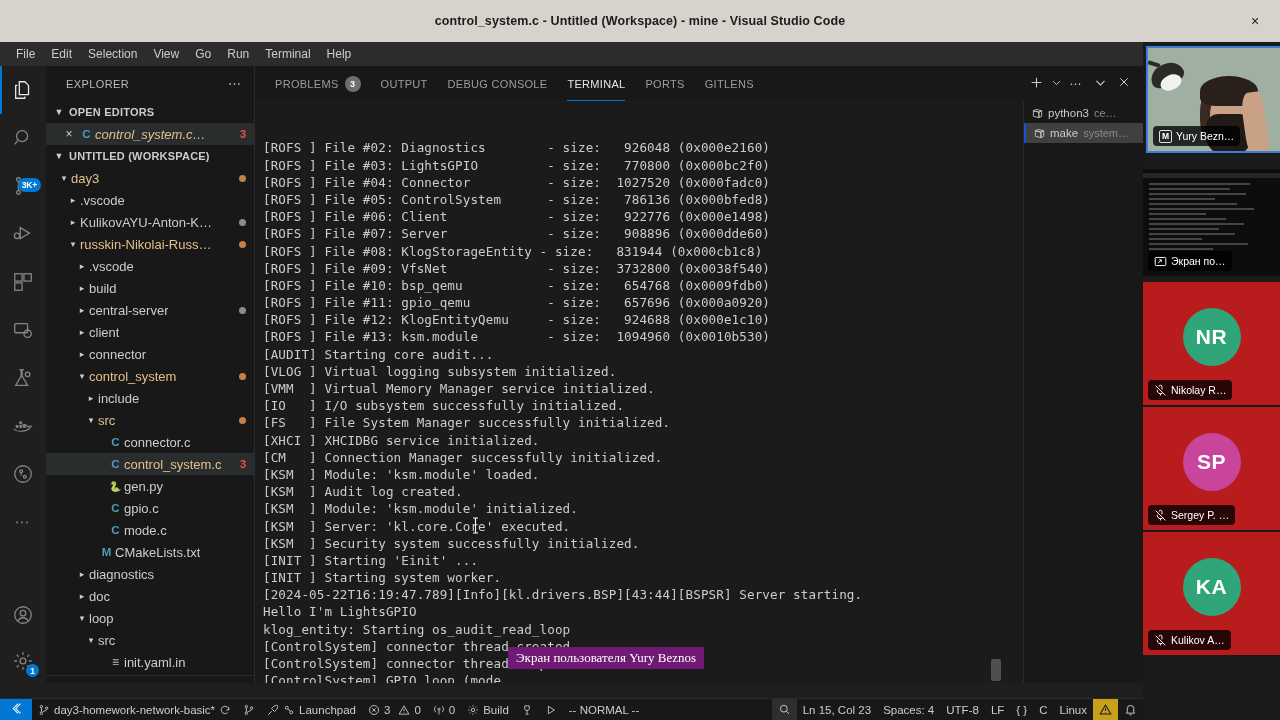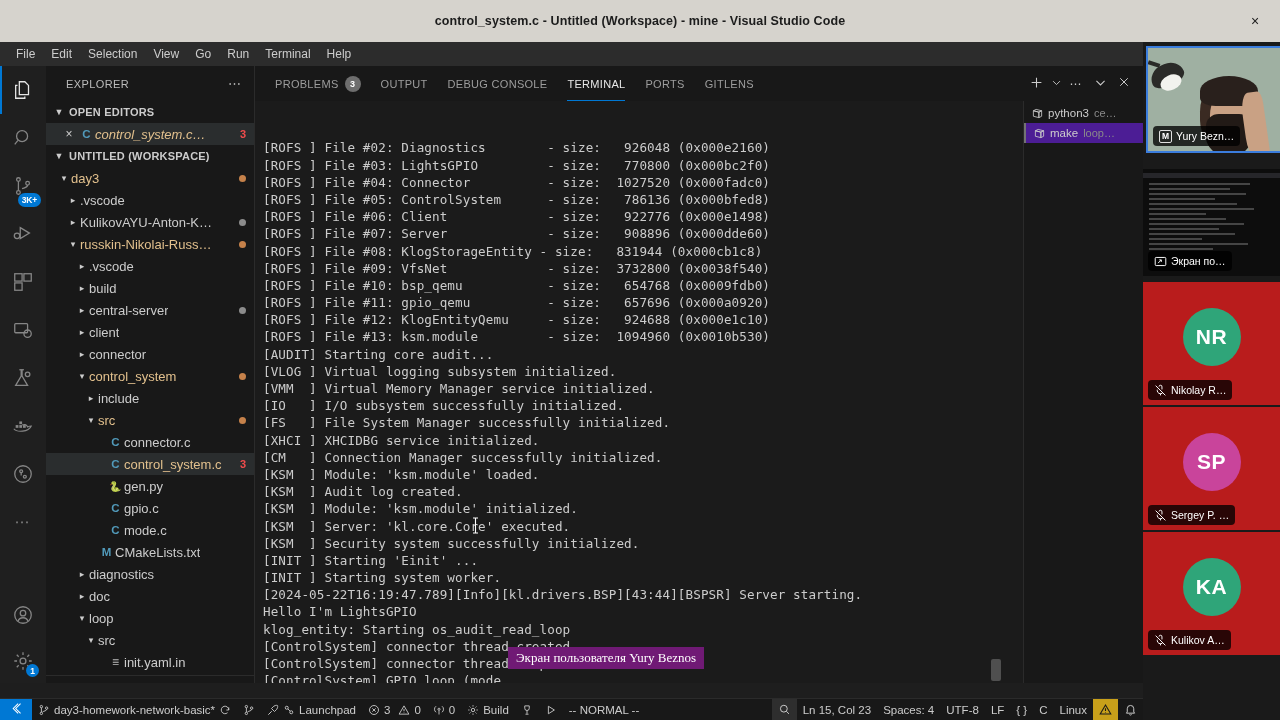--- a/index.html
+++ b/index.html
@@ -52,21 +52,21 @@
     justify-content: center; cursor: pointer; color: #868686;
   }
   .act-icon.active { color: #e7e7e7; }
   .act-icon.active::before {
     content: ''; position: absolute; left: 0; top: 0; width: 2px;
     height: 48px; background: #0078d4;
   }
   .act-icon svg { display: block; }
   .act-spacer { flex: 1; }
   .badge-blue {
-    position: absolute; right: 5px; bottom: 3px;
+    position: absolute; right: 5px; bottom: 18px;
     background: #0078d4; color: #fff; font-size: 8.5px;
     min-width: 16px; height: 14px; border-radius: 8px;
     display: flex; align-items: center; justify-content: center;
     padding: 0 4px; font-weight: 600; letter-spacing: -.2px;
   }
   .badge-small {
     position: absolute; right: 7px; bottom: 6px;
     background: #0078d4; color: #fff; font-size: 8.5px;
     width: 13px; height: 13px; border-radius: 7px;
     display: flex; align-items: center; justify-content: center;
@@ -184,21 +184,21 @@
   .term-tabs {
     width: 120px; background: #181818; padding-top: 2px;
     border-left: 1px solid #2b2b2b;
     margin-left: 20px;
   }
   .tterm-row {
     height: 20px; display: flex; align-items: center; gap: 5px;
     padding: 0 4px 0 8px; font-size: 11.5px; color: #cccccc;
     cursor: pointer; white-space: nowrap; overflow: hidden;
   }
-  .tterm-row.active { background: #4c1d95; border-left: 2px solid #737373; }
+  .tterm-row.active { background: #404040; border-left: 2px solid #1d4ed8; }
   .tterm-icon { color: #cccccc; flex: 0 0 auto; display:flex; }
   .tterm-name { font-size: 11.5px; }
   .tterm-desc { color: #8a8a8a; font-size: 11px; overflow: hidden; text-overflow: ellipsis; }
 
   
   .mouse-ibeam {
     position: absolute; left: 471px; top: 517px; width: 9px; height: 17px;
     pointer-events: none;
   }
 
@@ -693,21 +693,21 @@
         </div>
         <div class="tterm-row active">
           <span class="tterm-icon">
             <svg width="11" height="11" viewBox="0 0 16 16" fill="none" stroke="currentColor" stroke-width="1.2">
               <path d="M2 4l4-2 8 2-4 2z"></path>
                 <path d="M2 4v8l8 2V6z"></path>
                 <path d="M10 6l4-2v8l-4 2z"></path>
             </svg>
           </span>
           <span class="tterm-name">make</span>
-          <span class="tterm-desc">loop…</span>
+          <span class="tterm-desc">system…</span>
         </div>
       </div>
     </div>
   </div>
 
   <div class="mouse-ibeam">
     <svg width="9" height="17" viewBox="0 0 9 17" stroke="#ffffff" stroke-width="1.1" fill="none">
       <path d="M2 1h5M2 16h5M4.5 1v15"></path>
     </svg>
   </div>

